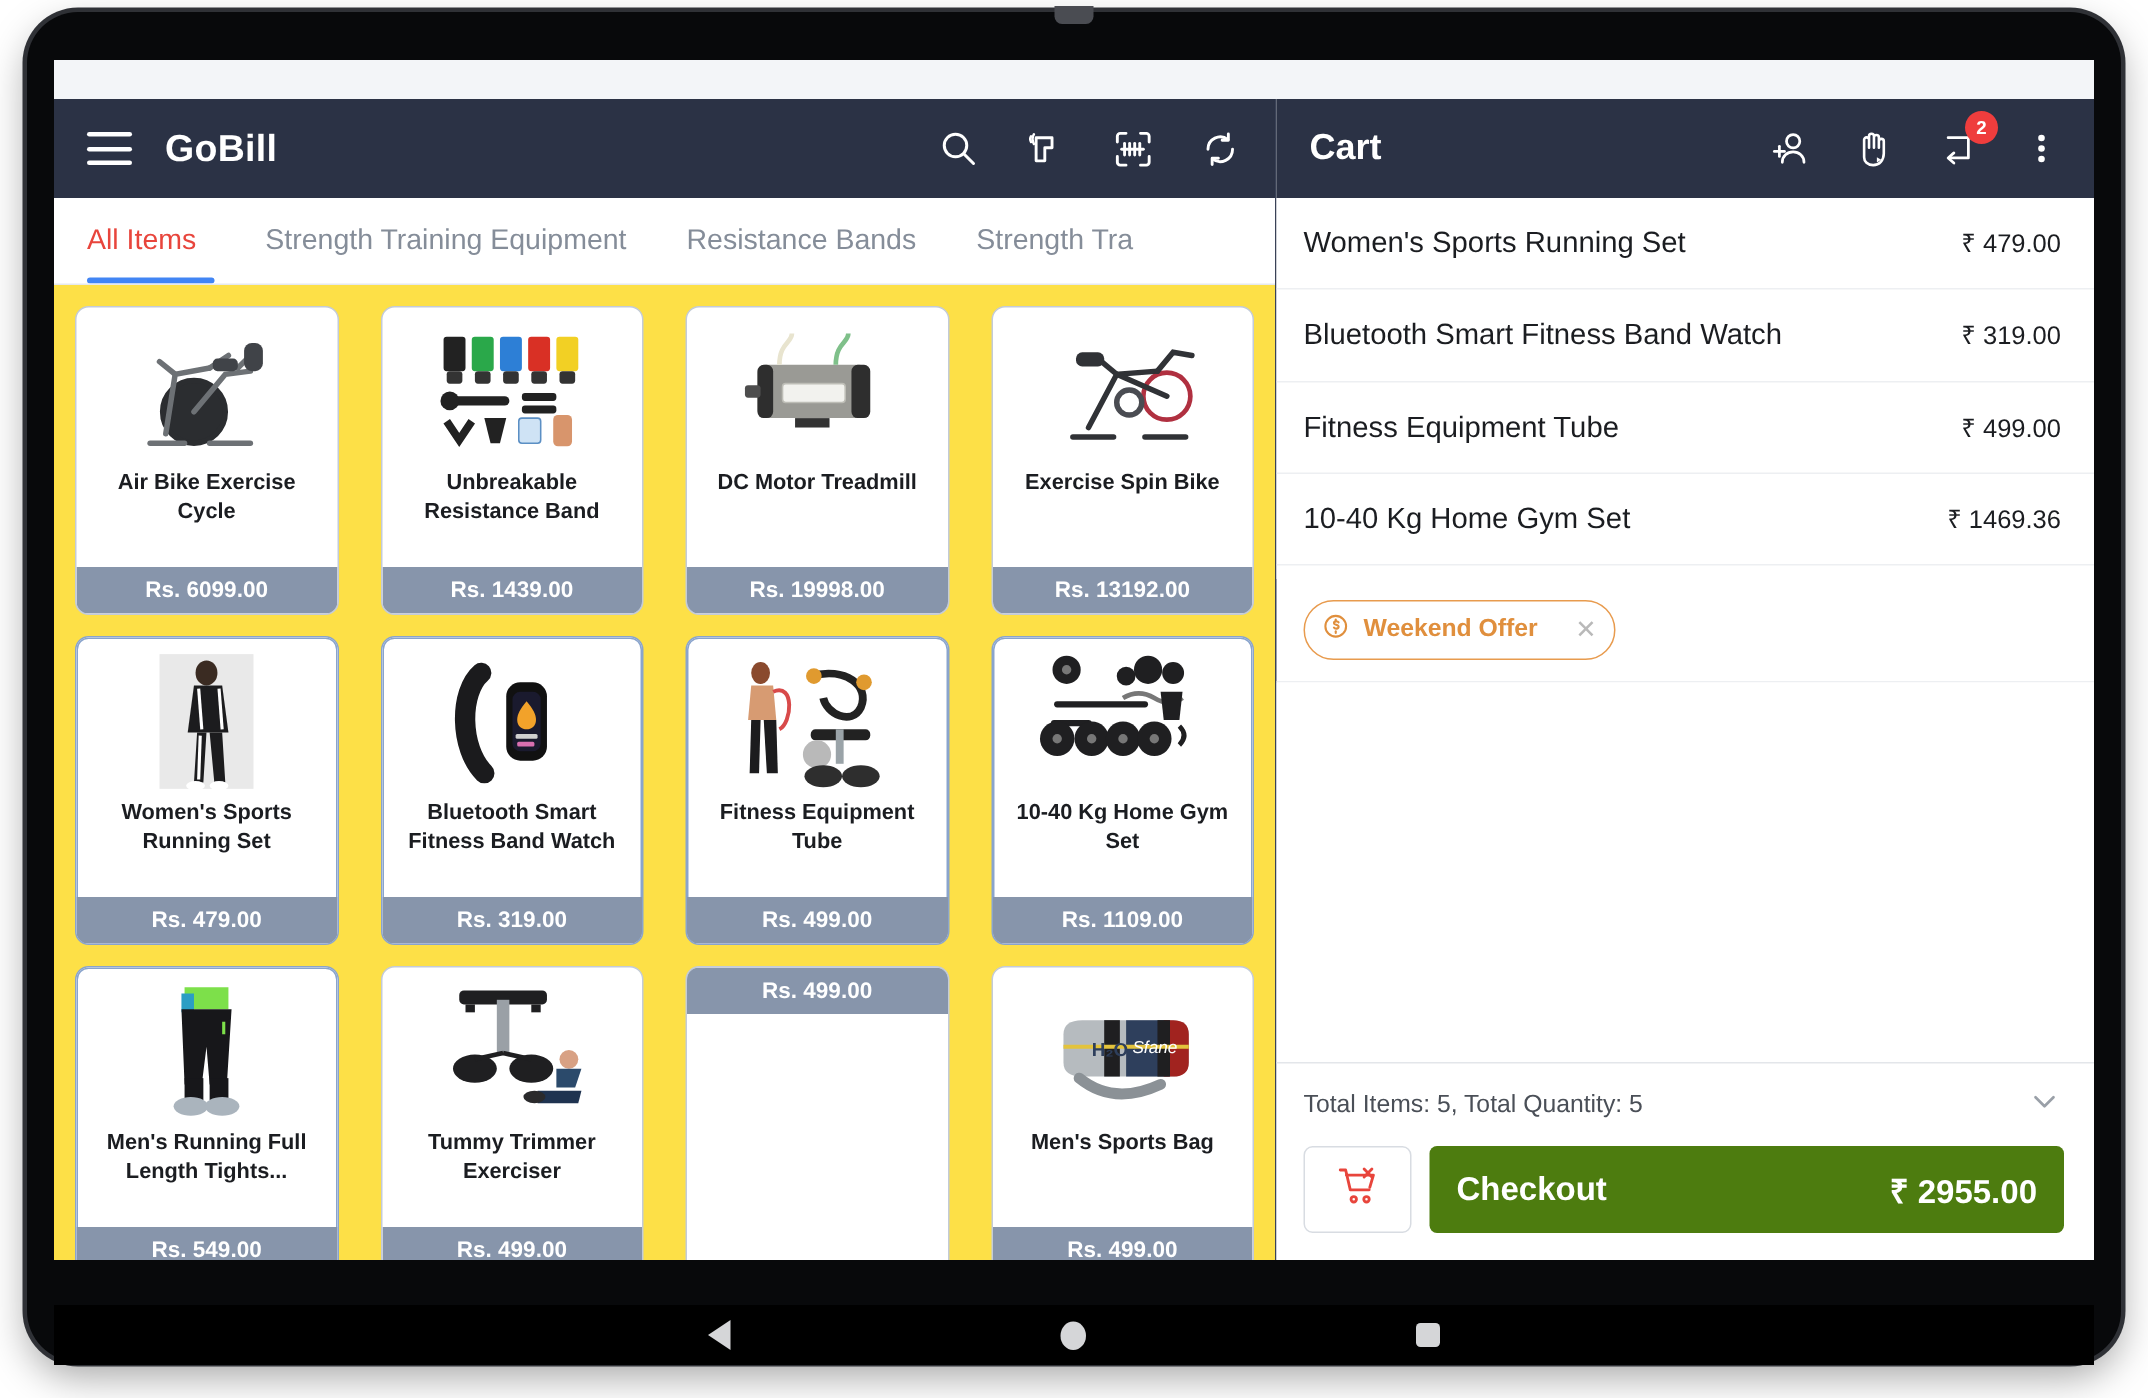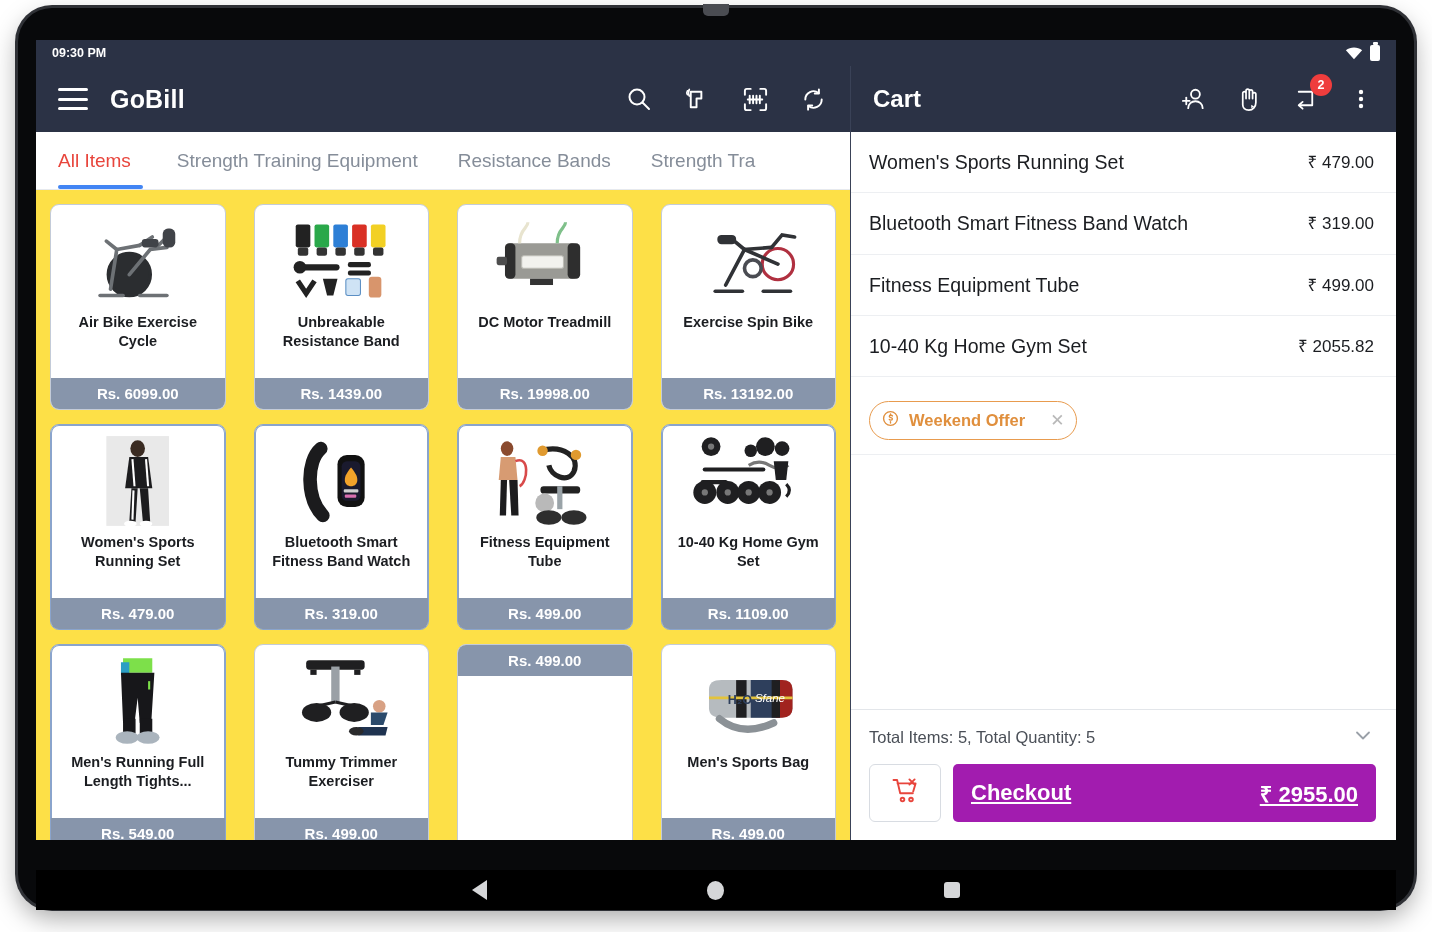--- a/index.html
+++ b/index.html
@@ -148,23 +148,23 @@
     flex: none; background:#ffffff; cursor: pointer;
   }
   .totals-text { font-size: 16.5px; color:#4a4f57; }
 
   .checkout-row { display:flex; align-items:center; gap: 12px; padding: 4px 20px 18px 18px; flex:none; background:#ffffff; }
   .clear-cart-btn {
     width: 72px; height: 58px; border: 1px solid #d8dce2; border-radius: 6px;
     background:#ffffff; display:flex; align-items:center; justify-content:center; cursor:pointer;
   }
   .checkout-btn {
-    flex: 1; height: 58px; background:#a21caf; border-radius: 5px;
+    flex: 1; height: 58px; background:#4d7c0f; border-radius: 5px;
     display:flex; align-items:center; justify-content:space-between;
-    padding: 0 18px; color:#ffffff; cursor:pointer;text-decoration:underline;
+    padding: 0 18px; color:#ffffff; cursor:pointer;
   }
   .checkout-label { font-size: 22px; font-weight: 600; }
   .checkout-total { font-size: 22px; font-weight: 600; }
 
   
   .navbar {
     position:absolute; left: 36px; bottom: 22px; width: 1360px; height: 40px;
     background: #000000; display:flex; align-items:center; justify-content:center; gap: 220px;
   }
   .nav-back { width: 0; height: 0; border-top: 10px solid transparent; border-bottom: 10px solid transparent; border-right: 15px solid #d5d6d8; cursor:pointer; }
@@ -175,31 +175,20 @@
 <body>
 
 <div class="stage">
   <div class="bezel">
     <div class="bezel-notch"></div>
     <div class="bezel-bottomline"></div>
   </div>
 
   <div class="screen">
 
-    <div class="statusbar">
-      <span>09:30 PM</span>
-      <span class="right">
-        <span class="wifi-ico">
-          <svg viewBox="0 0 20 15" width="18" height="14">
-              <path d="M1 4.5 C6 0.5, 14 0.5, 19 4.5 L10 14.5 Z" fill="#ffffff"></path>
-            </svg>
-        </span>
-        <span class="batt-ico"></span>
-      </span>
-    </div>
 
     <div class="panes">
 
       <div class="left-pane">
 
         <div class="appbar">
           <div class="hamburger">
             <span></span>
               <span></span>
               <span></span>
@@ -562,21 +551,21 @@
             <div class="cart-row">
               <div class="cart-row-name">Bluetooth Smart Fitness Band Watch</div>
               <div class="cart-row-price">₹ 319.00</div>
             </div>
             <div class="cart-row">
               <div class="cart-row-name">Fitness Equipment Tube</div>
               <div class="cart-row-price">₹ 499.00</div>
             </div>
             <div class="cart-row">
               <div class="cart-row-name">10-40 Kg Home Gym Set</div>
-              <div class="cart-row-price">₹ 2055.82</div>
+              <div class="cart-row-price">₹ 1469.36</div>
             </div>
             <div class="cart-row"></div>
           </div>
 
         <div class="offer-zone">
           <div class="offer-chip">
             <span>
               <svg viewBox="0 0 22 22" width="19" height="19" fill="none" stroke="#e08f3d" stroke-width="1.6">
                 <circle cx="11" cy="11" r="8"></circle>
                 <path d="M13.2 8 c-.6-1-3.6-1.3-3.6.6 c0 1.7 3.6.9 3.6 2.8 c0 1.9-3 1.7-3.6.6" stroke-linecap="round"></path>

